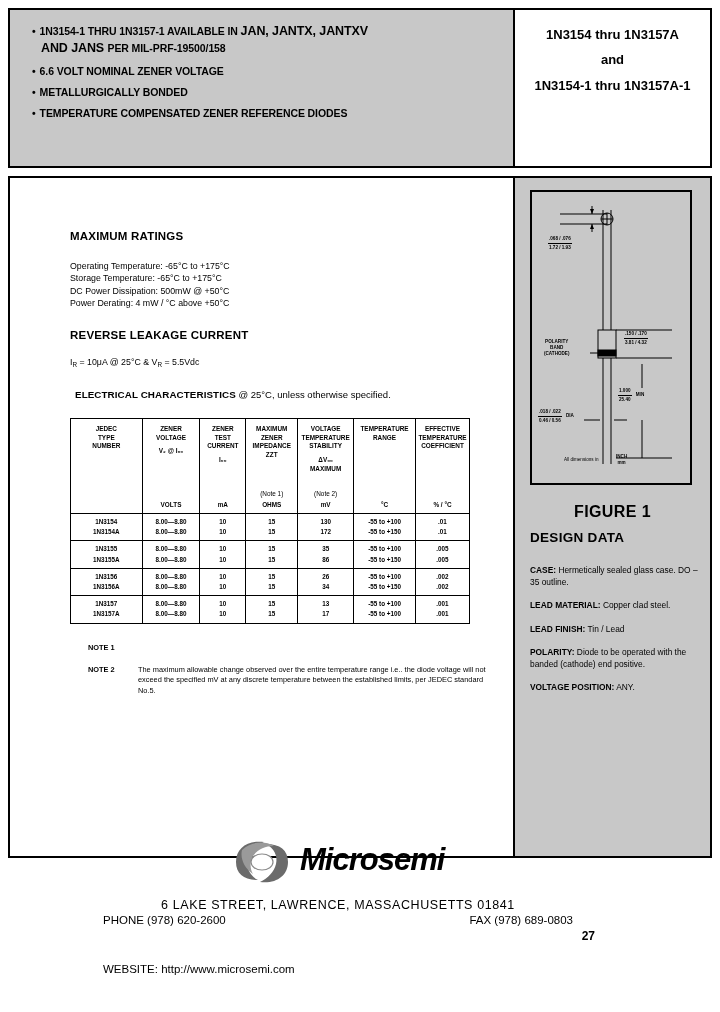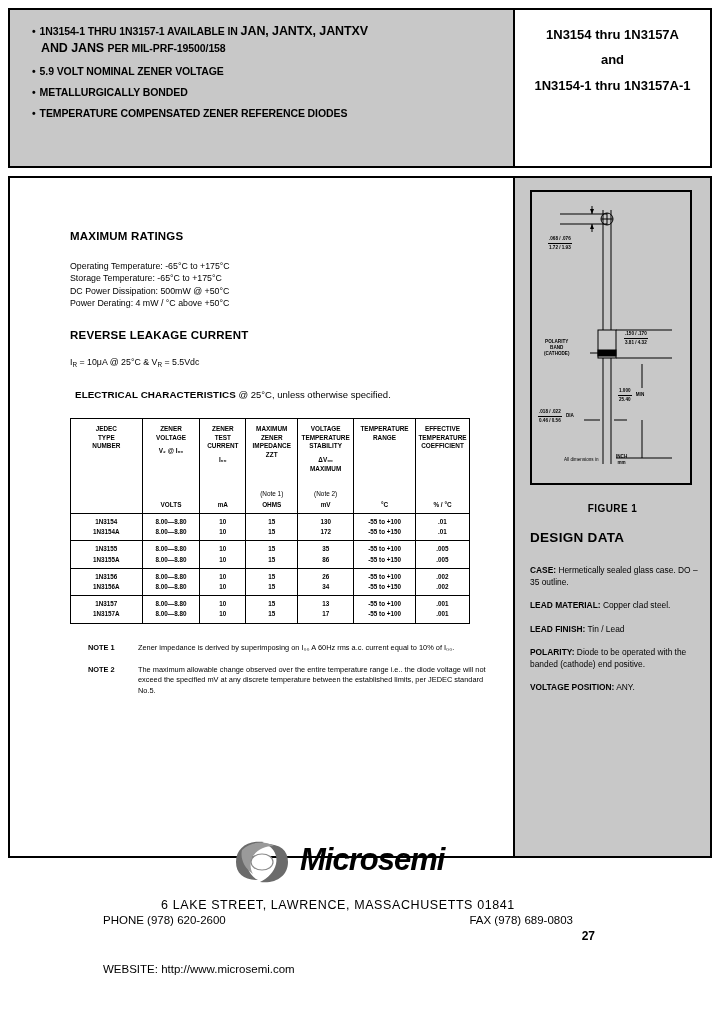--- a/index.html
+++ b/index.html
@@ -47,21 +47,21 @@
   col.c4{width:52px;} col.c5{width:56px;} col.c6{width:62px;} col.c7{width:54px;}
 
   
   #notes{position:absolute;left:78px;top:465px;width:400px;font-size:7.4px;line-height:1.45;}
   .note-row{display:flex;margin-bottom:11px;}
   .note-lbl{font-weight:bold;width:50px;flex:none;}
   .note-body{flex:1;}
 
   
   #figbox{position:absolute;left:15px;top:12px;width:162px;height:295px;border:2px solid #000;background:#c8c8c8;box-sizing:border-box;}
-  #figcap{position:absolute;left:0;right:0;top:325px;text-align:center;font-size:10px;font-weight:bold;letter-spacing:0.4px;}
+  #figcap{position:absolute;left:0;right:0;top:325px;text-align:center;font-size:16px;font-weight:bold;letter-spacing:0.4px;}
   #ddhead{position:absolute;left:15px;top:352px;font-size:13.5px;font-weight:bold;letter-spacing:0.3px;}
   #ddlist{position:absolute;left:15px;top:386px;width:175px;font-size:8.4px;line-height:1.45;}
   .dd{margin-bottom:11px;}
   .dd b{font-weight:bold;}
 
   
   .dl{position:absolute;font-size:4.6px;font-weight:bold;text-align:center;line-height:1.25;white-space:nowrap;}
   .dl .top{border-bottom:1px solid #000;padding:0 1px 1px 1px;}
   .dl .bot{padding-top:1px;}
 
@@ -83,21 +83,21 @@
 <body>
 
 <div id="page">
 
   <div id="topband">
     <div id="features">
       <div class="feat">
         <span class="bul">•</span><span>1N3154-1 THRU 1N3157-1 AVAILABLE IN </span><span class="big">JAN, JANTX, JANTXV</span>
         <span class="ln2"><span class="big">AND JANS </span><span>PER MIL-PRF-19500/158</span></span>
       </div>
-      <div class="feat"><span class="bul">•</span><span>5.9 VOLT NOMINAL ZENER VOLTAGE</span></div>
+      <div class="feat"><span class="bul">•</span><span>6.6 VOLT NOMINAL ZENER VOLTAGE</span></div>
       <div class="feat"><span class="bul">•</span><span>METALLURGICALLY BONDED</span></div>
       <div class="feat"><span class="bul">•</span><span>TEMPERATURE COMPENSATED ZENER REFERENCE DIODES</span></div>
     </div>
     <div id="partbox">
       <div>1N3154 thru 1N3157A</div>
       <div>and</div>
       <div>1N3154-1 thru 1N3157A-1</div>
     </div>
   </div>
 
@@ -301,21 +301,20 @@
                 <span>.001</span>
                 <span>.001</span>
               </td>
           </tr>
         </tbody>
       </table>
 
       <div id="notes">
         <div class="note-row">
           <div class="note-lbl">NOTE 1</div>
-          <div class="note-body">Zener impedance is derived by superimposing on I₀₀ A 60Hz rms a.c. current equal to 10% of I₀₀.</div>
         </div>
         <div class="note-row">
           <div class="note-lbl">NOTE 2</div>
           <div class="note-body">The maximum allowable change observed over the entire temperature range i.e.. the diode voltage will not exceed the specified mV at any discrete temperature between the established limits, per JEDEC standard No.5.</div>
         </div>
       </div>
 
     </div>
 
     <div id="rightcol">

